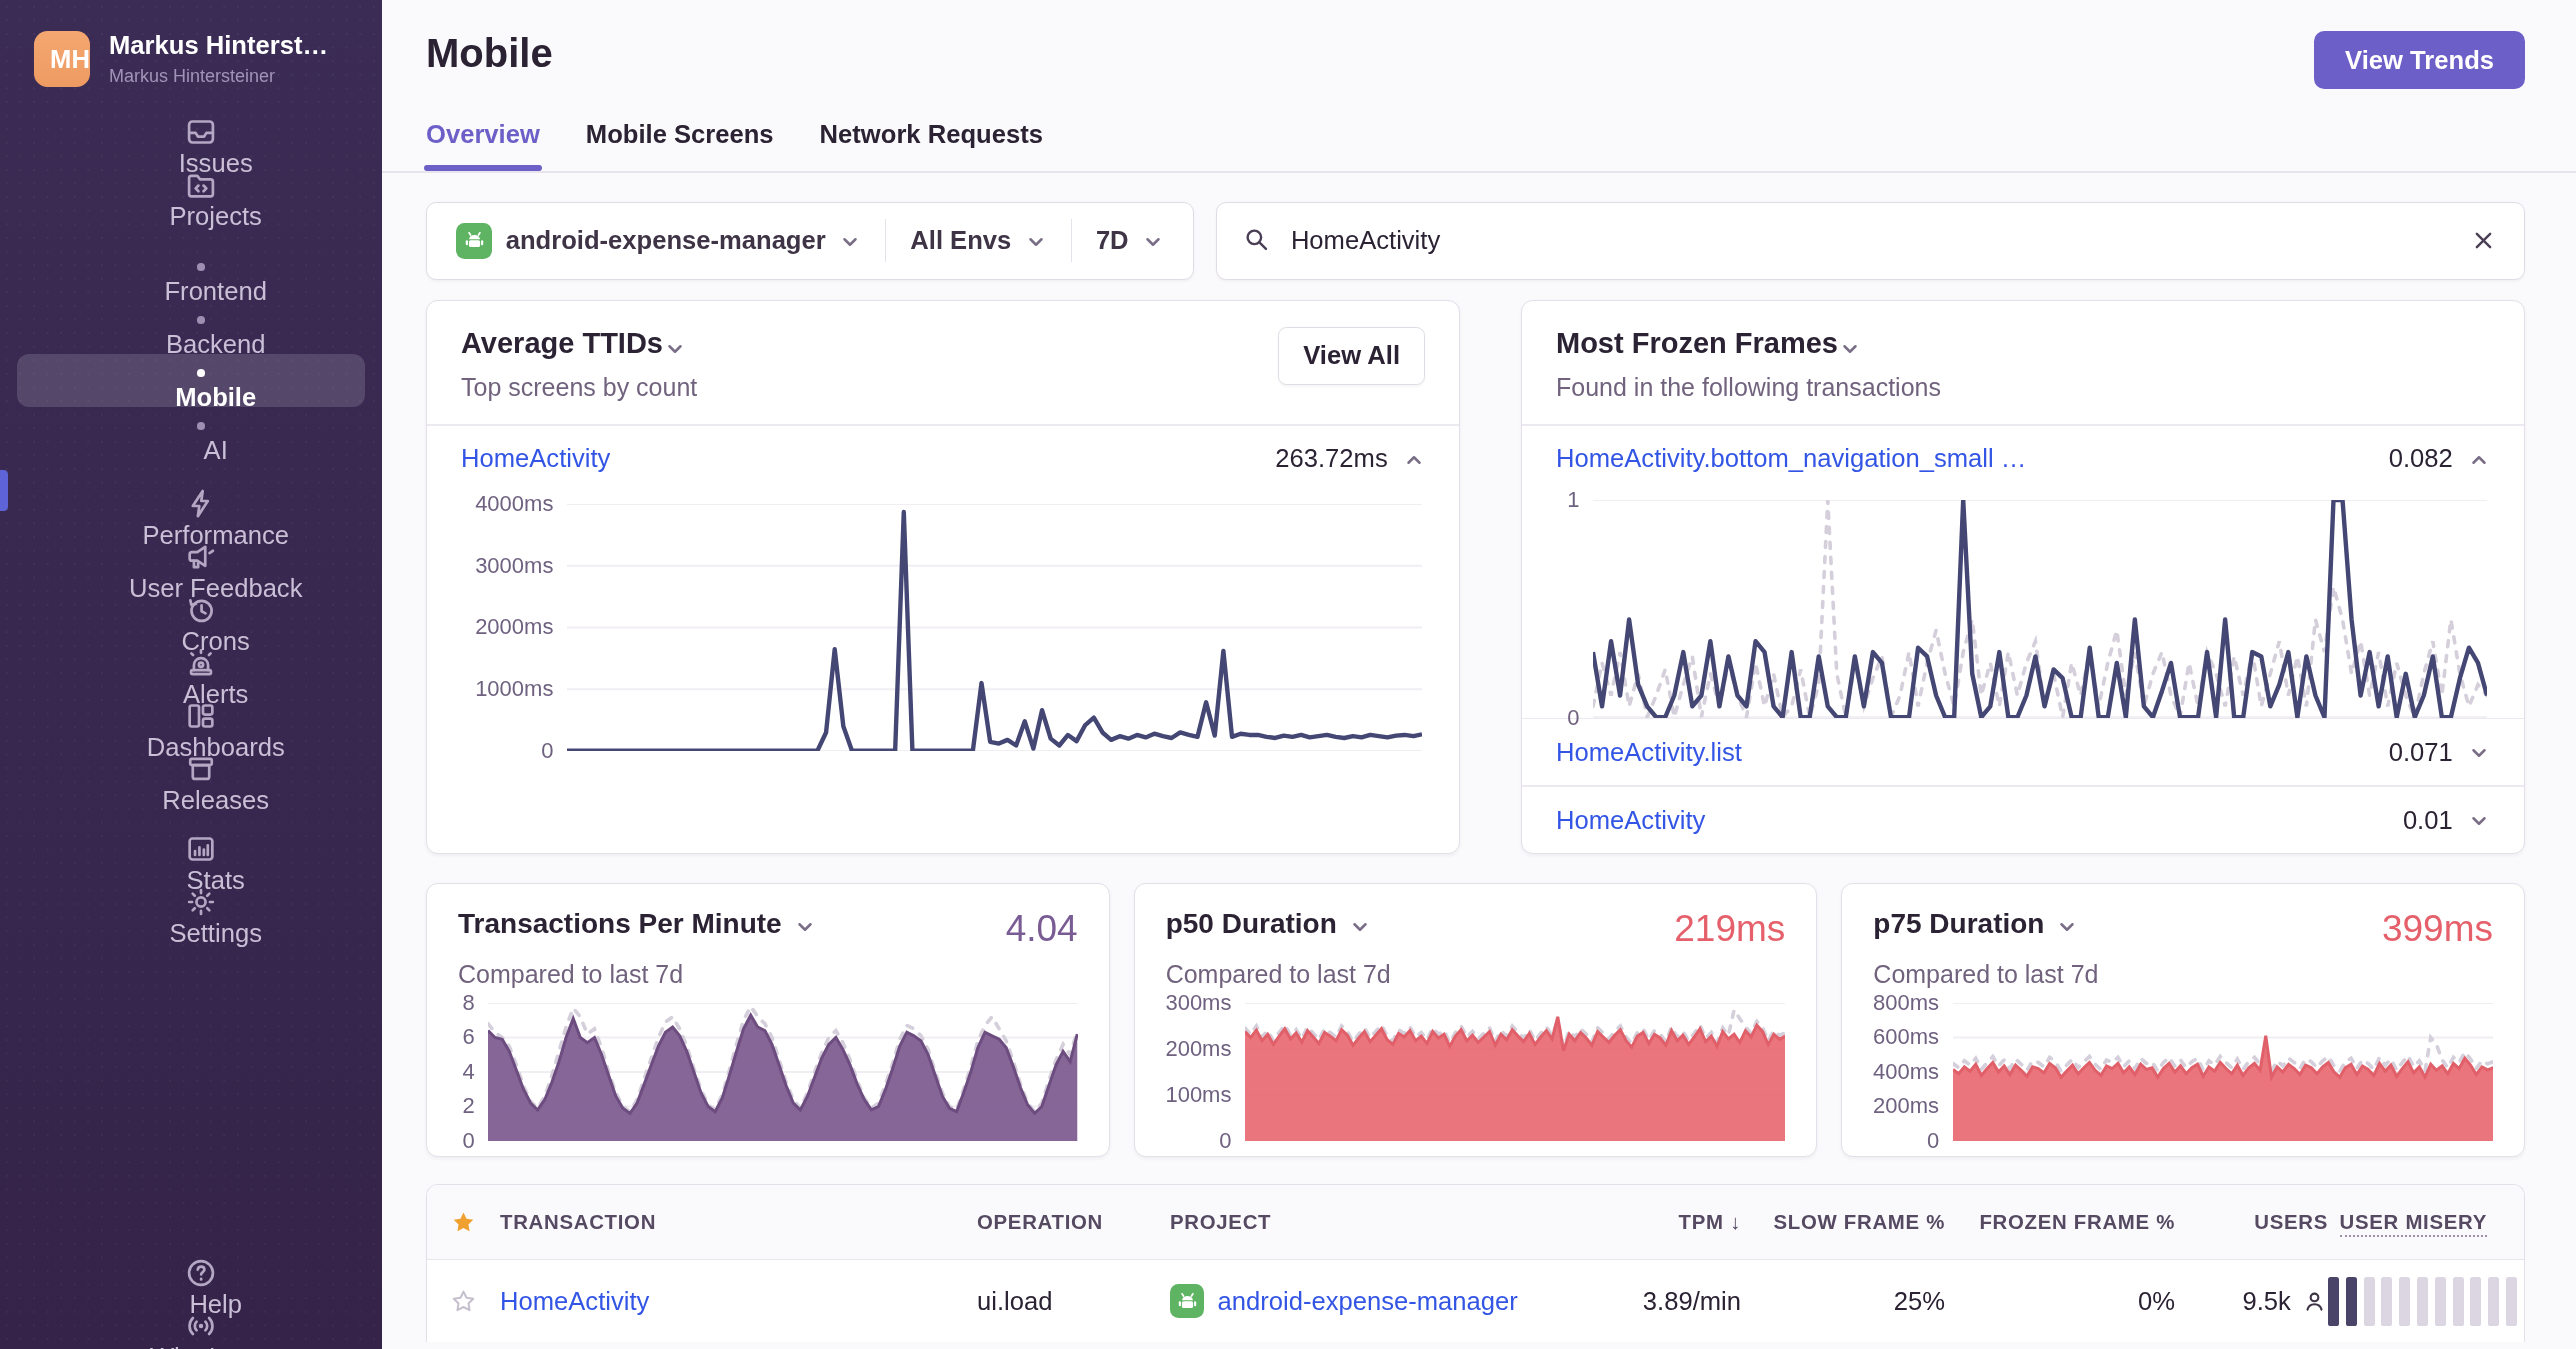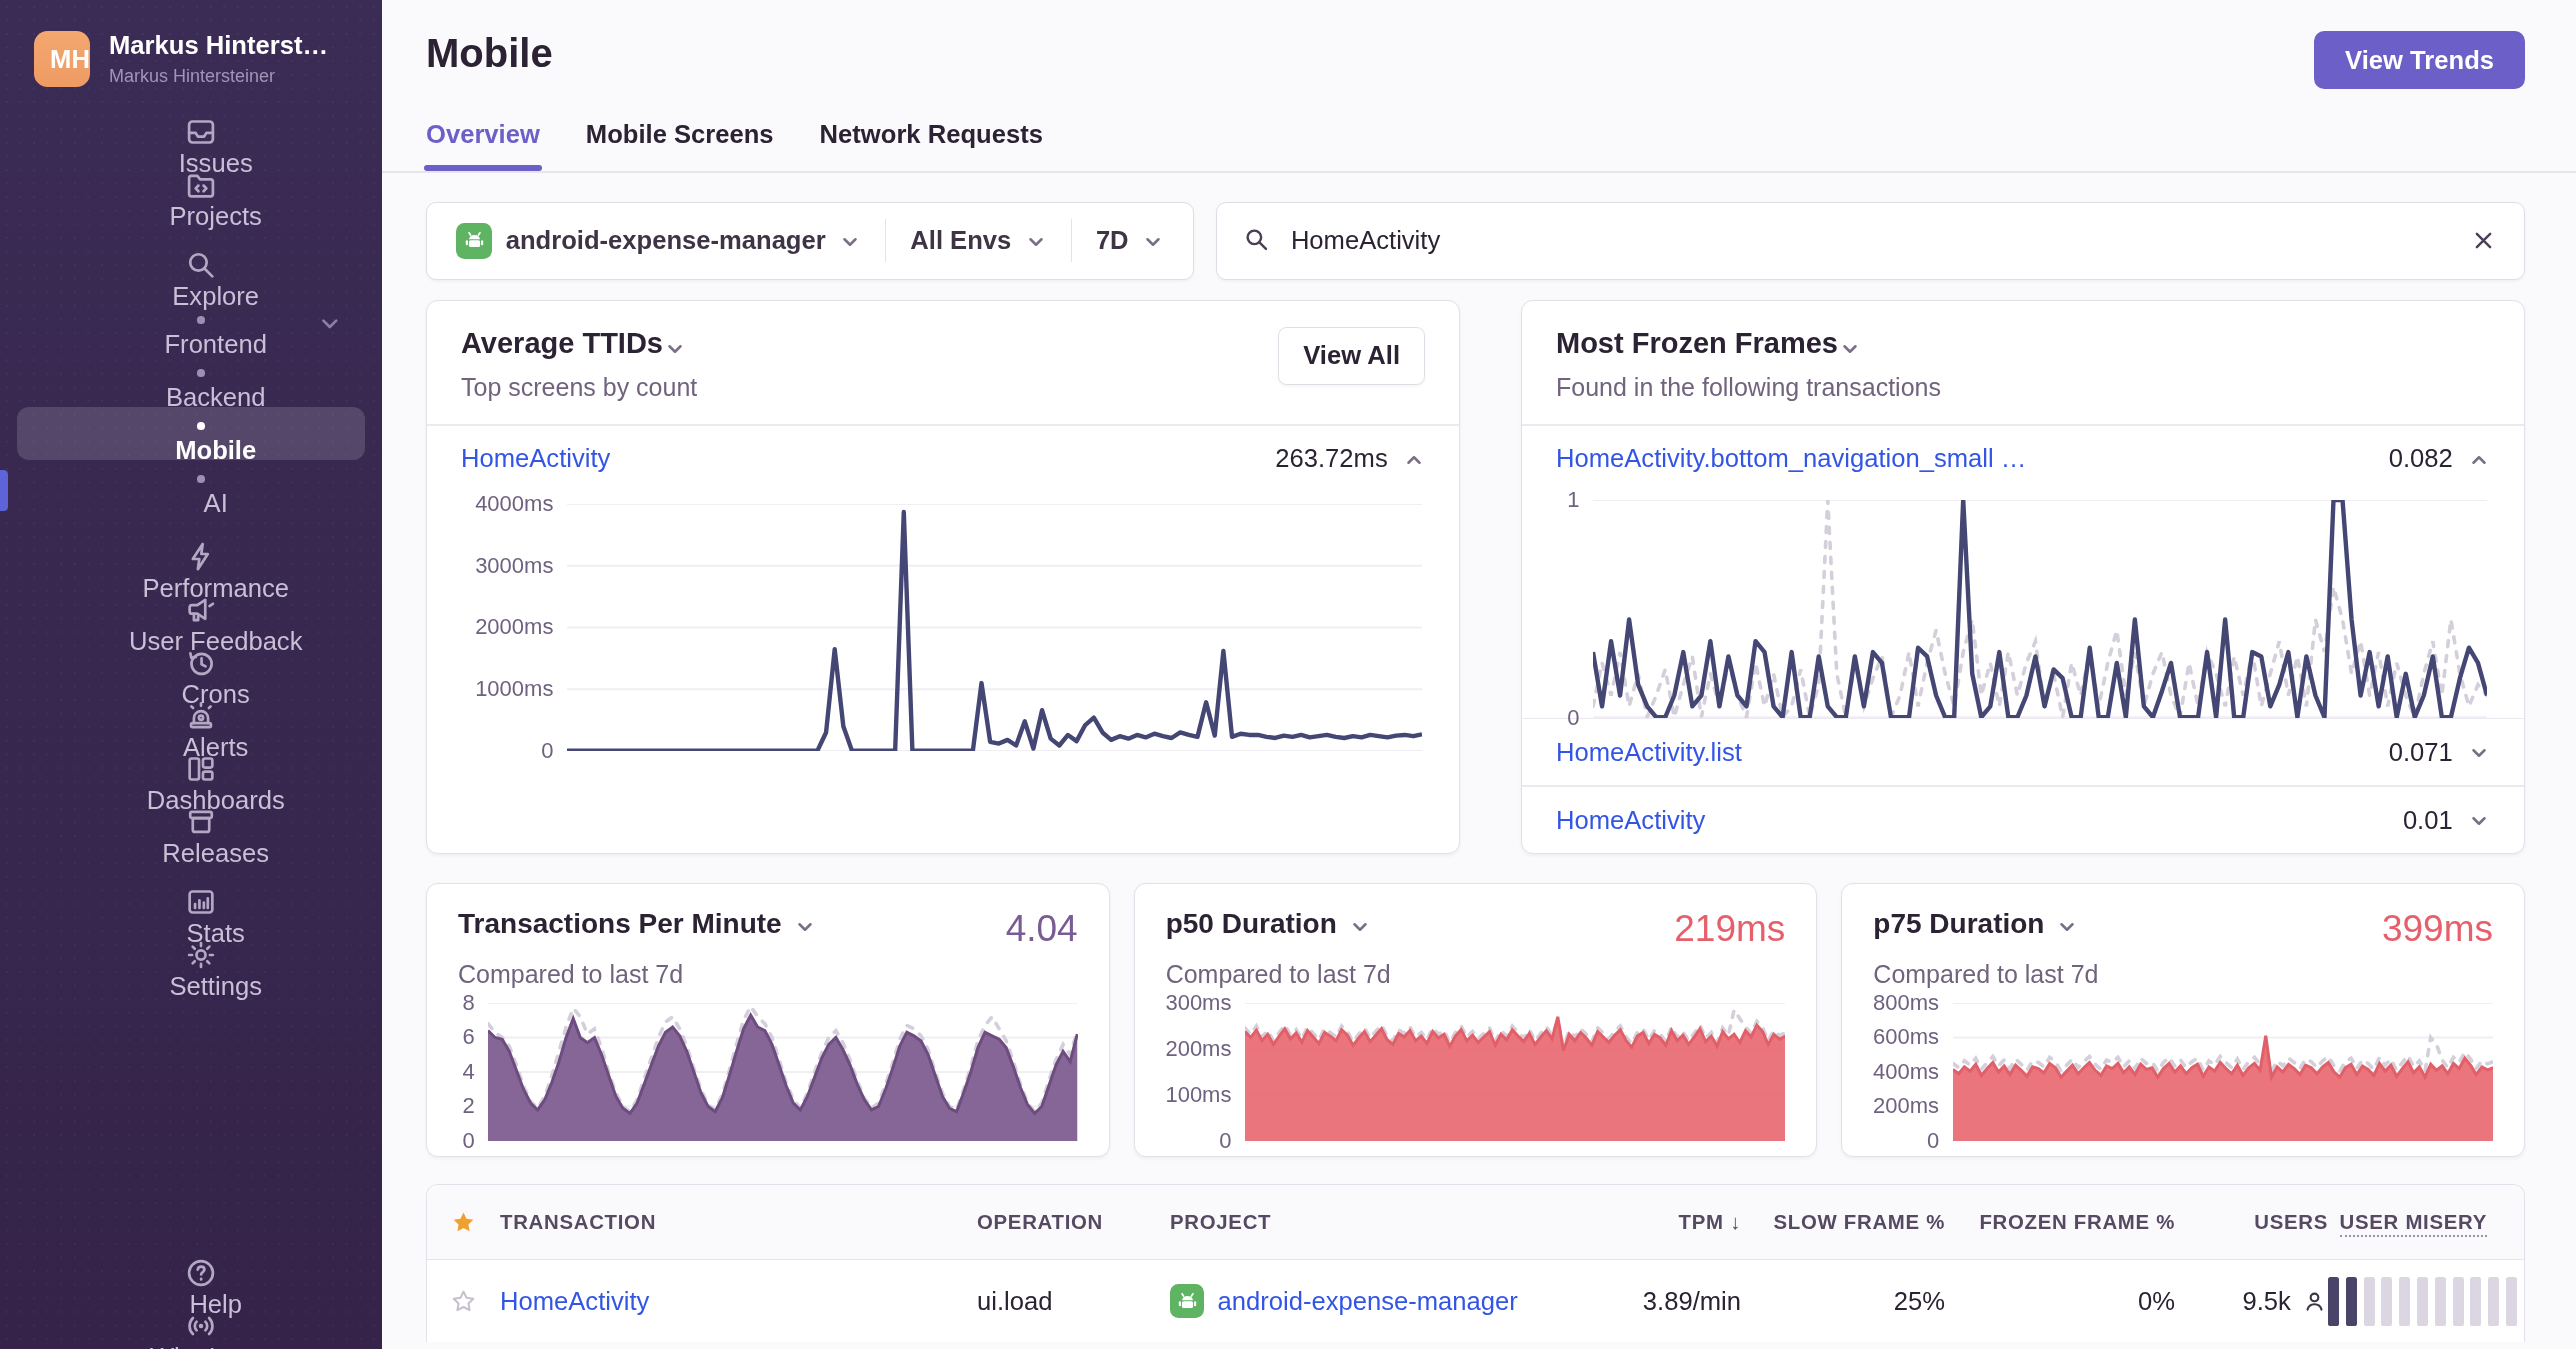--- a/index.html
+++ b/index.html
@@ -143,32 +143,20 @@
             <svg viewBox="0 0 24 24">
               <path d="M3.6 18.4V7.2c0-.9.7-1.6 1.6-1.6h4.2l2 2.4h7.4c.9 0 1.6.7 1.6 1.6v8.8c0 .9-.7 1.6-1.6 1.6H5.2c-.9 0-1.6-.7-1.6-1.6z"></path>
               <path d="M10.2 12.4l-2 2 2 2M13.8 12.4l2 2-2 2"></path>
             </svg>
           </span>
           <span class="lbl">Projects</span>
         </div>
       </div>
     <div class="nav-group" id="nav-explore">
         <div class="nav-item">
-          <span class="ico">
-            <svg viewBox="0 0 24 24">
-              <circle cx="10.2" cy="10.2" r="5.8"></circle>
-              <path d="M14.6 14.6 20 20"></path>
-            </svg>
-          </span>
-          <span class="lbl">Explore</span>
-          <span class="chev"><svg viewBox="0 0 20 20" style="transform:rotate(0deg)">
-              <path d="M5 7.5l5 5 5-5"></path>
-            </svg></span>
-        </div>
-        <div class="nav-item">
           <span class="bullet"><i></i></span>
           <span class="lbl">Frontend</span>
         </div>
         <div class="nav-item">
           <span class="bullet"><i></i></span>
           <span class="lbl">Backend</span>
         </div>
         <div class="nav-item active">
           <span class="bullet"><i></i></span>
           <span class="lbl">Mobile</span>

